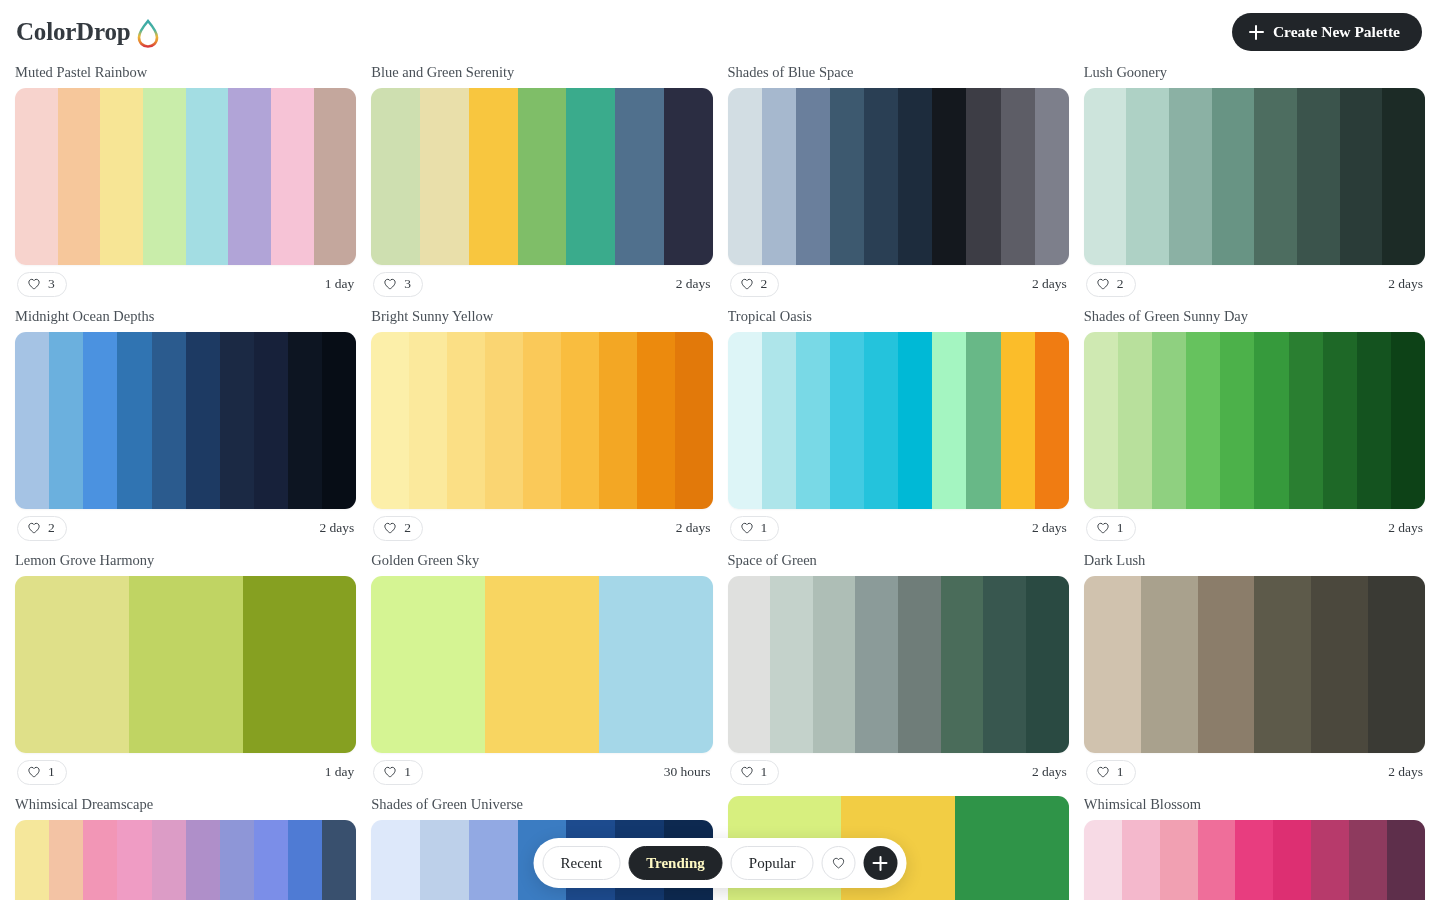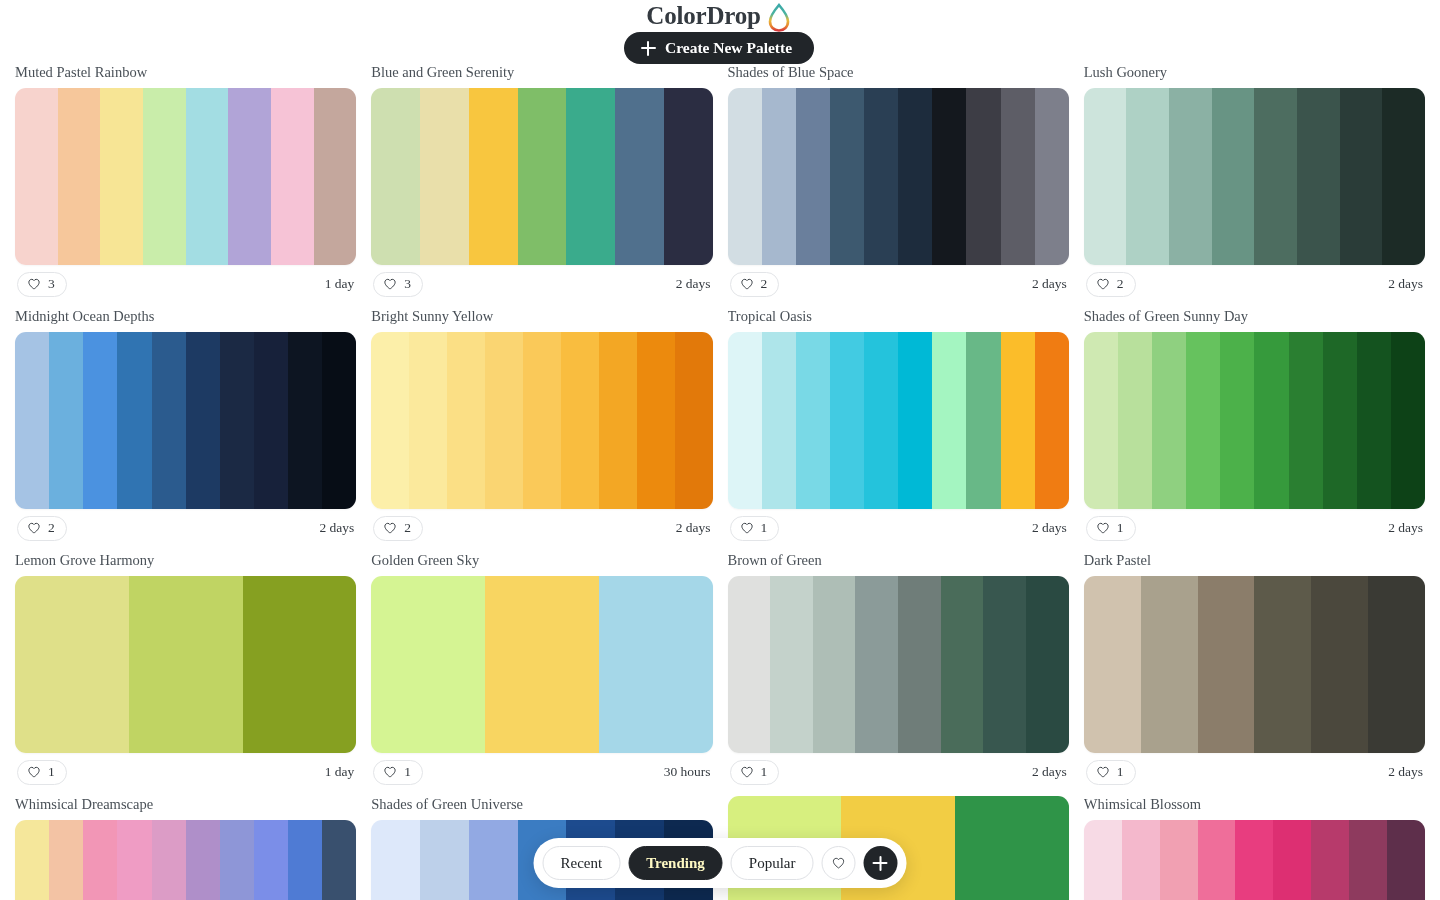--- a/index.html
+++ b/index.html
@@ -12,21 +12,20 @@
   }
 
   
   .header {
     height: 64px;
     display: flex;
     align-items: center;
     justify-content: space-between;
     padding: 0 18px 0 16px;
     background: #ffffff;
-    flex-direction: column;
   }
   .brand {
     display: flex;
     align-items: center;
     gap: 2px;
   }
   .brand-text {
     font-family: "Liberation Serif", "DejaVu Serif", serif;
     font-size: 25px;
     font-weight: 700;
@@ -414,21 +413,21 @@
         <div class="like-pill">
           <svg class="heart-svg" viewBox="0 0 24 24">
             <path d="M12 20.5 C12 20.5 3.2 14.8 3.2 9 C3.2 6.1 5.4 4 8.1 4 C9.9 4 11.3 5 12 6.2 C12.7 5 14.1 4 15.9 4 C18.6 4 20.8 6.1 20.8 9 C20.8 14.8 12 20.5 12 20.5 Z" fill="none" stroke="#343a40" stroke-width="1.7"></path>
           </svg>
           <span class="like-count">1</span>
         </div>
         <span class="time-label">30 hours</span>
       </div>
     </div>
     <div class="card">
-      <div class="card-title">Brown of Green</div>
+      <div class="card-title">Space of Green</div>
       <div class="swatches">
         <div class="swatch" style="background: rgb(223, 224, 222);"></div>
         <div class="swatch" style="background: rgb(196, 210, 203);"></div>
         <div class="swatch" style="background: rgb(174, 190, 182);"></div>
         <div class="swatch" style="background: rgb(139, 155, 153);"></div>
         <div class="swatch" style="background: rgb(111, 125, 121);"></div>
         <div class="swatch" style="background: rgb(74, 108, 90);"></div>
         <div class="swatch" style="background: rgb(56, 87, 79);"></div>
         <div class="swatch" style="background: rgb(42, 74, 66);"></div>
       </div>
@@ -436,21 +435,21 @@
         <div class="like-pill">
           <svg class="heart-svg" viewBox="0 0 24 24">
             <path d="M12 20.5 C12 20.5 3.2 14.8 3.2 9 C3.2 6.1 5.4 4 8.1 4 C9.9 4 11.3 5 12 6.2 C12.7 5 14.1 4 15.9 4 C18.6 4 20.8 6.1 20.8 9 C20.8 14.8 12 20.5 12 20.5 Z" fill="none" stroke="#343a40" stroke-width="1.7"></path>
           </svg>
           <span class="like-count">1</span>
         </div>
         <span class="time-label">2 days</span>
       </div>
     </div>
     <div class="card">
-      <div class="card-title">Dark Pastel</div>
+      <div class="card-title">Dark Lush</div>
       <div class="swatches">
         <div class="swatch" style="background: rgb(208, 194, 174);"></div>
         <div class="swatch" style="background: rgb(169, 161, 141);"></div>
         <div class="swatch" style="background: rgb(139, 125, 106);"></div>
         <div class="swatch" style="background: rgb(93, 90, 74);"></div>
         <div class="swatch" style="background: rgb(75, 72, 61);"></div>
         <div class="swatch" style="background: rgb(58, 58, 52);"></div>
       </div>
       <div class="card-footer">
         <div class="like-pill">

